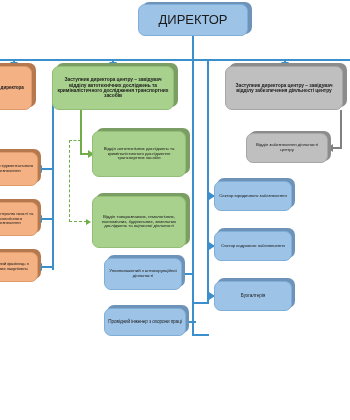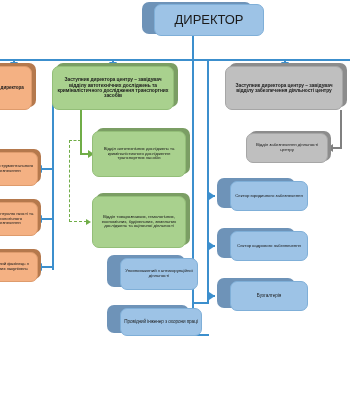--- a/index.html
+++ b/index.html
@@ -38,21 +38,21 @@
   }
 
   
   .shadow {
     position: absolute;
     border-radius: 7px;
     z-index: 4;
   }
 
   
-  .blue   { background: #9DC3E6; border: 1px solid #7FAFD8; margin-left: 16px; }
+  .blue   { background: #9DC3E6; border: 1px solid #7FAFD8; }
   .blue-s { background: #6E93B8; }
   .green  { background: #A9D18E; border: 1px solid #93BE78; }
   .green-s{ background: #7B9E64; }
   .grey   { background: #BFBFBF; border: 1px solid #A6A6A6; }
   .grey-s { background: #8C8C8C; }
   .orange { background: #F4B183; border: 1px solid #DE9B6C; }
   .orange-s{ background: #B5794D; }
 
   
   .ln {

